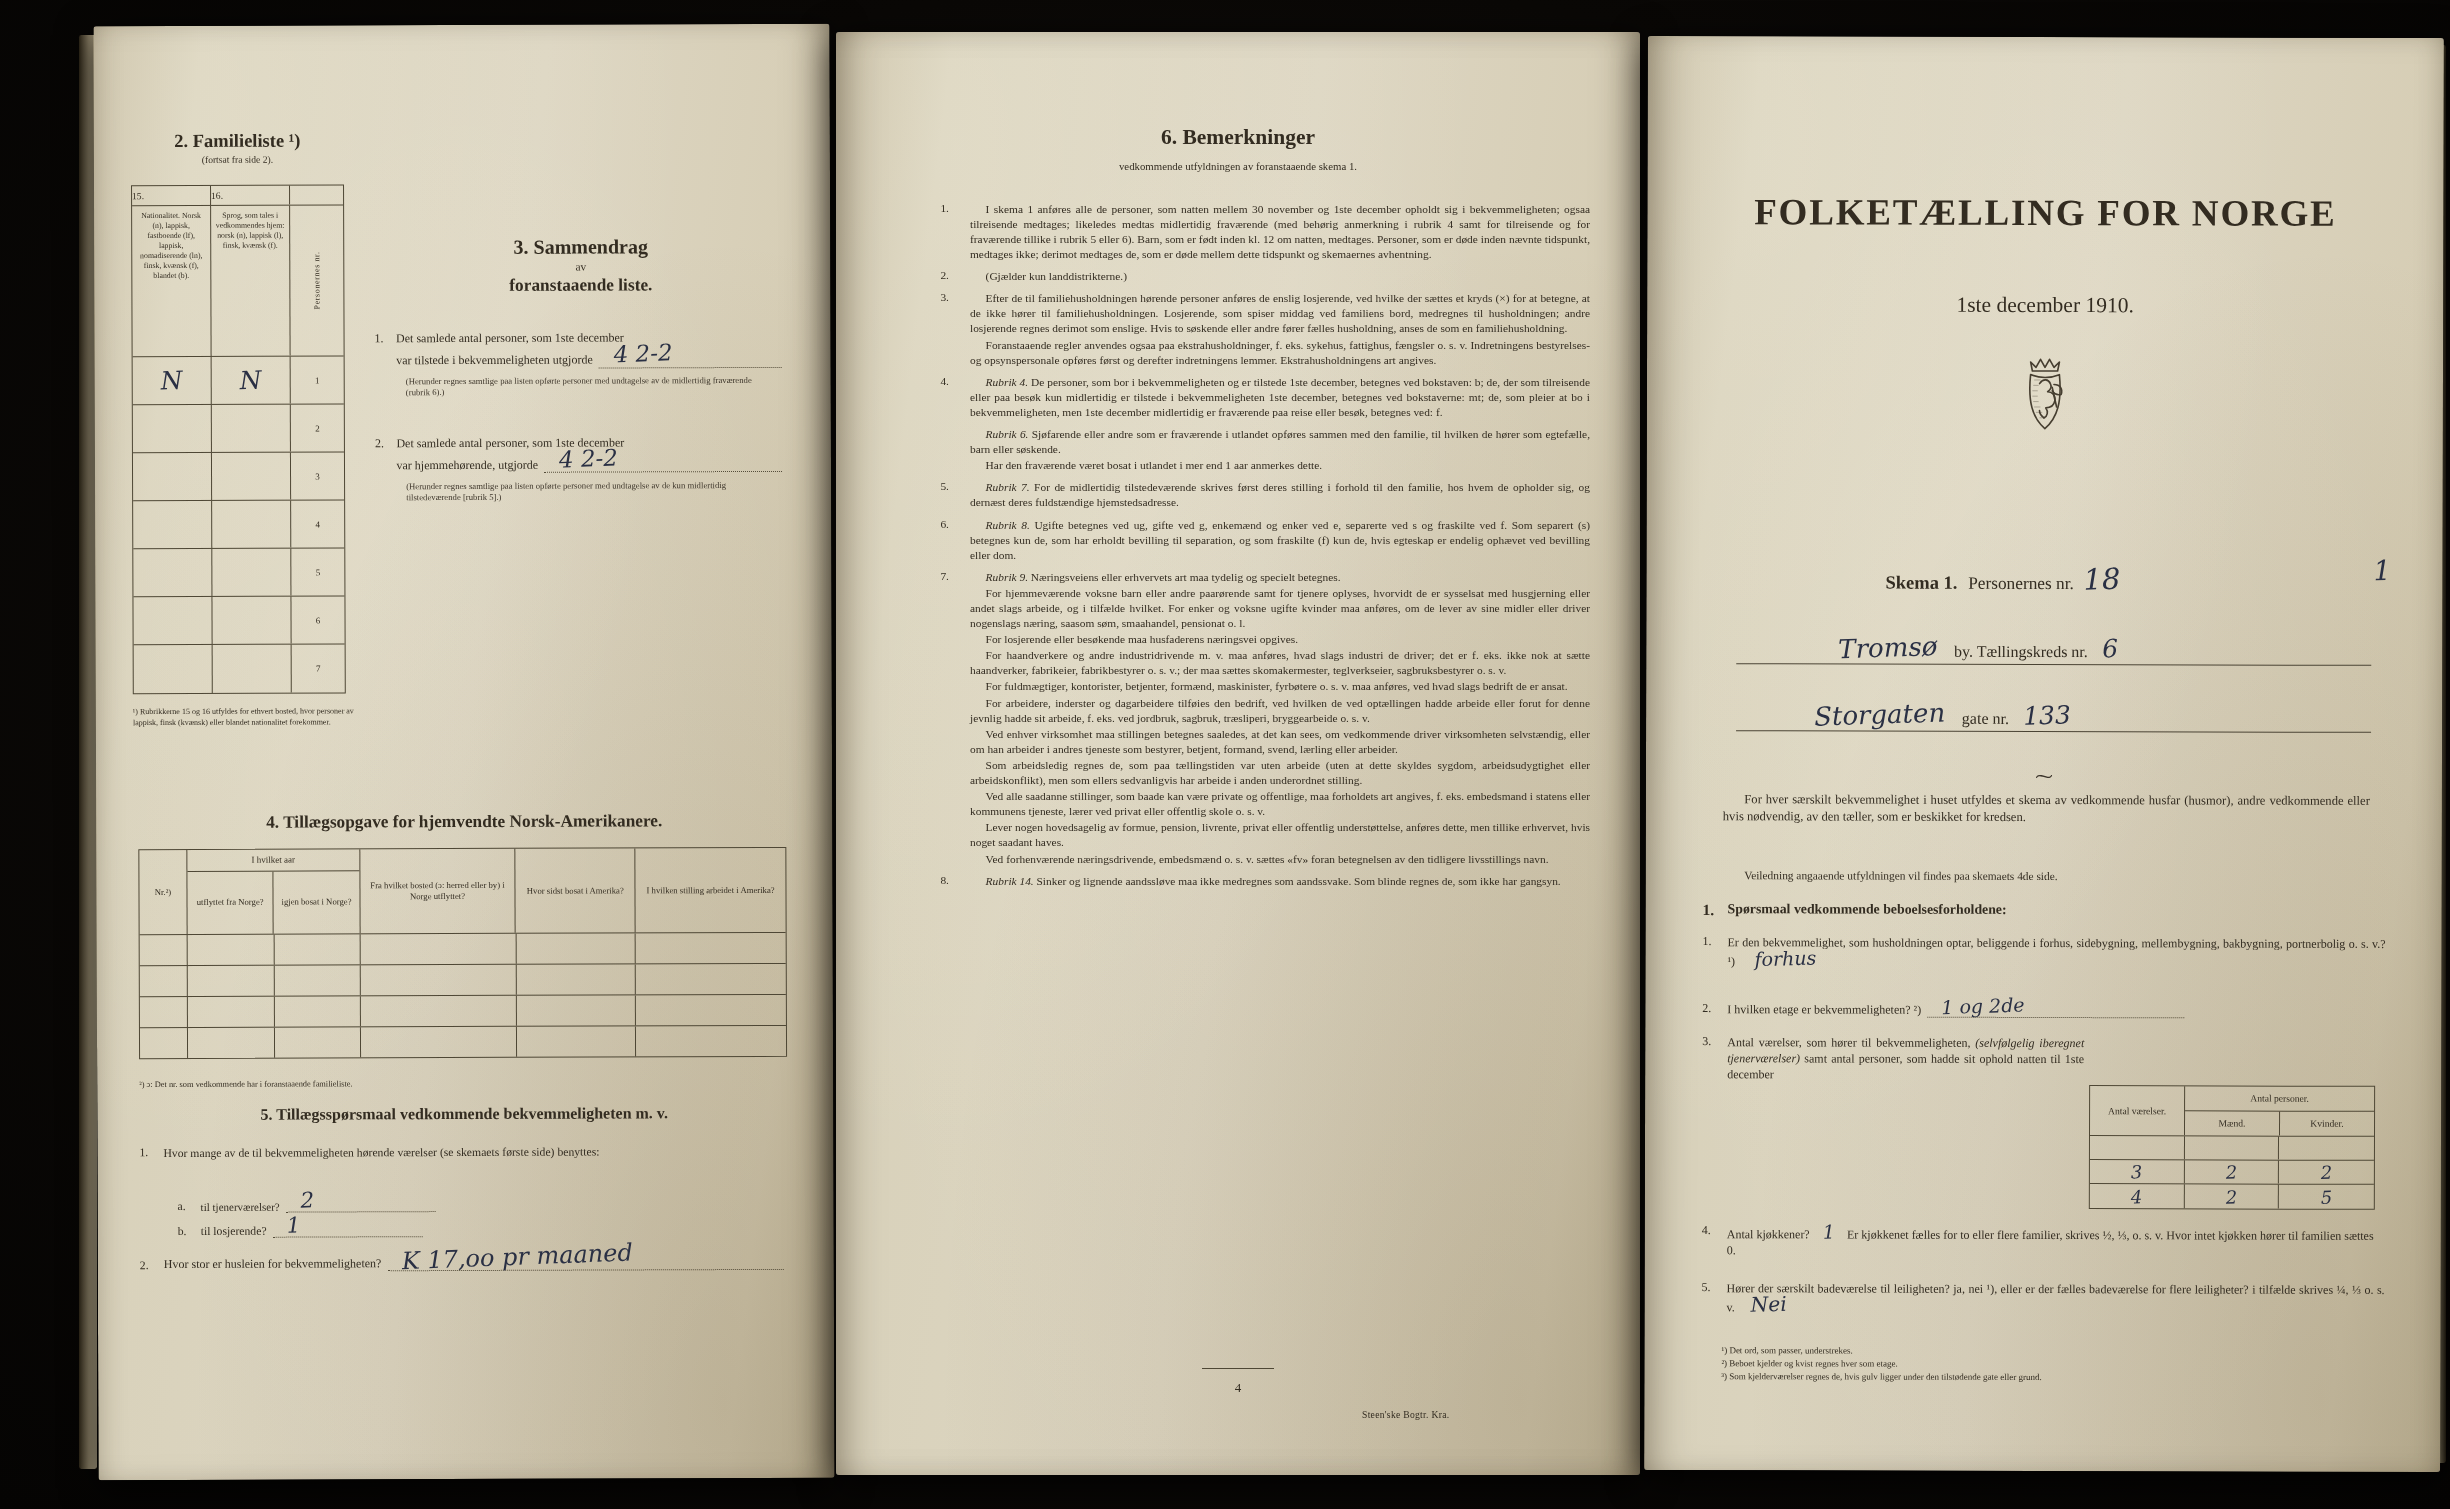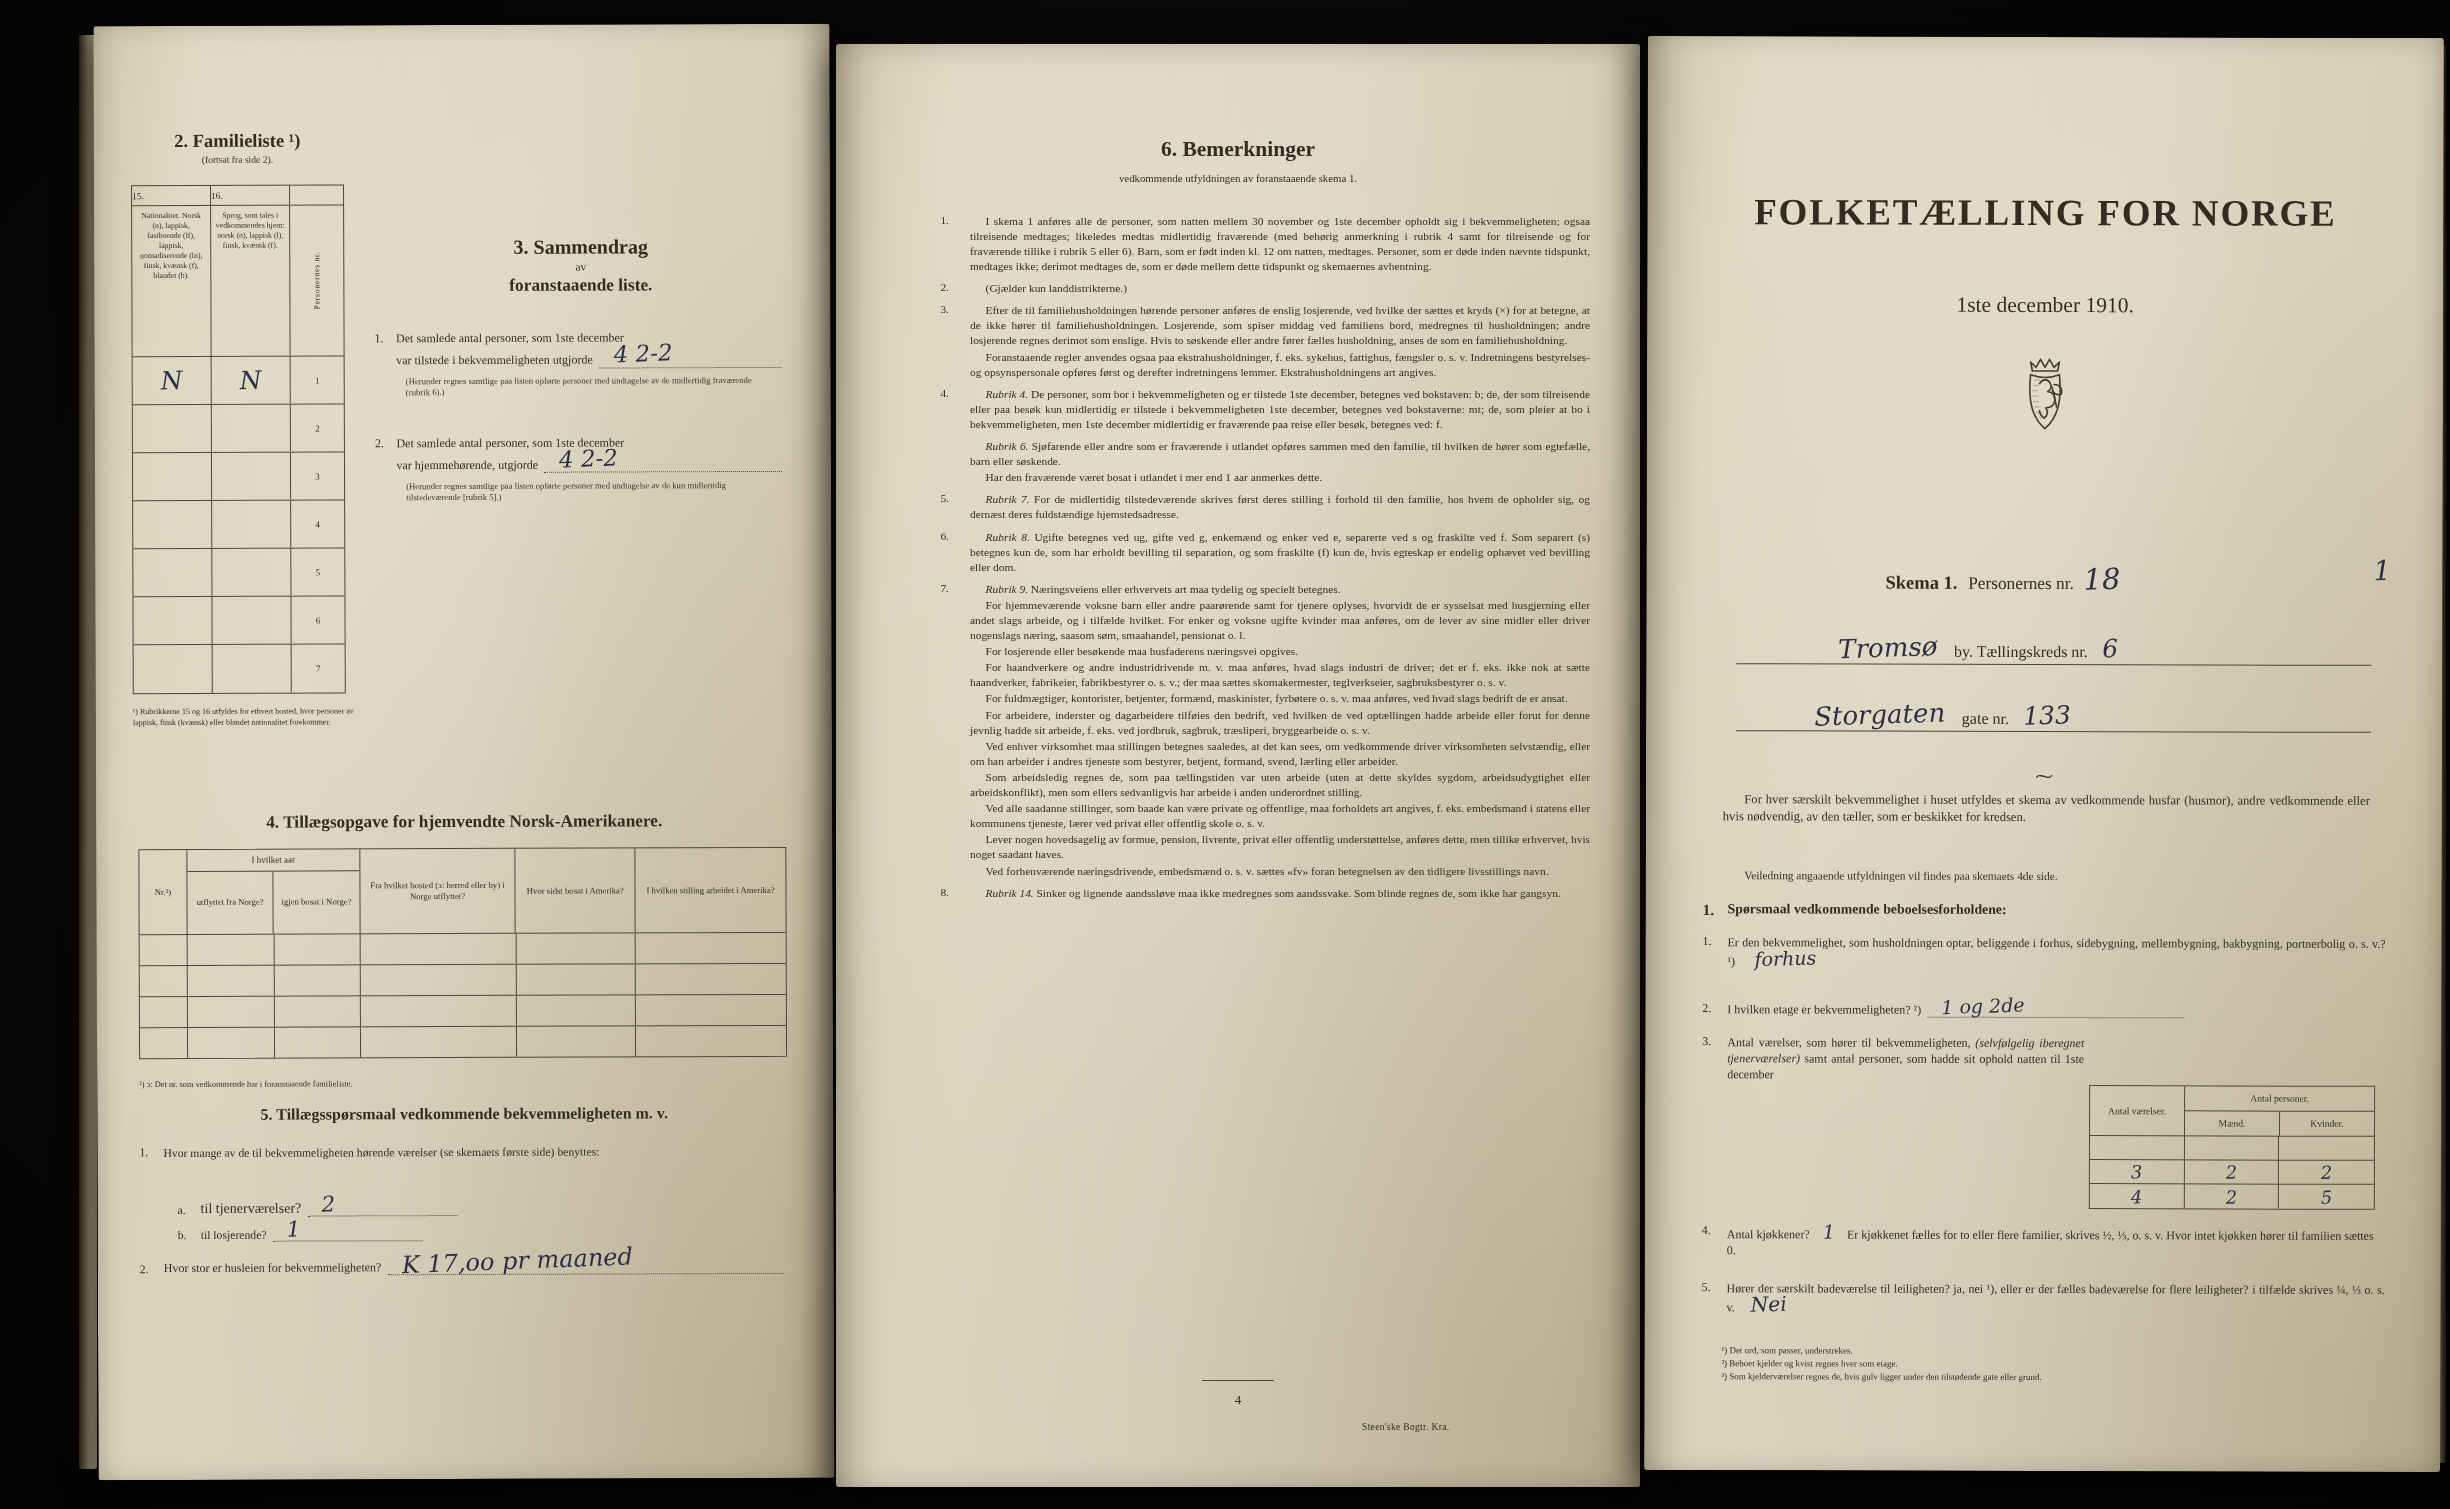--- a/index.html
+++ b/index.html
@@ -15,21 +15,21 @@
   .hw{font-family:"DejaVu Serif",serif;font-style:italic;color:#2a3044;display:inline-block;transform:rotate(-2deg);}
   .stack{position:absolute;z-index:1;border-radius:2.4px;}
   .page{position:absolute;z-index:2;color:#322b20;border-radius:3px;}
   .paper{background:
     radial-gradient(ellipse at 15% 8%, rgba(255,252,240,.22), rgba(255,252,240,0) 55%),
     radial-gradient(ellipse at 85% 95%, rgba(90,70,35,.20), rgba(90,70,35,0) 60%),
     radial-gradient(ellipse at 50% 55%, rgba(255,250,235,.10), rgba(255,250,235,0) 70%),
     linear-gradient(97deg,#c7bda2 0%, #d8d1ba 12%, #ddd6c2 50%, #d5ccb3 88%, #c2b89c 100%);}
   .page-left{left:96px;top:25px;width:736px;height:1454px;transform:rotate(-.2deg);
     box-shadow:0 8.4px 36px rgba(0,0,0,.85), inset -27px 0 42px -24px rgba(45,32,12,.55), inset 15px 0 30px -18px rgba(45,32,12,.35);}
-  .page-mid{left:836px;top:44px;width:804px;height:1443px;
+  .page-mid{left:836px;top:32px;width:804px;height:1443px;
     box-shadow:0 8.4px 36px rgba(0,0,0,.85), inset 27px 0 42px -24px rgba(45,32,12,.5), inset -27px 0 42px -24px rgba(45,32,12,.5);}
   .page-right{left:1646px;top:37px;width:796px;height:1434px;transform:rotate(.15deg);
     box-shadow:0 8.4px 36px rgba(0,0,0,.85), inset 27px 0 42px -24px rgba(45,32,12,.5), inset -15px 0 30px -18px rgba(45,32,12,.4);}
 
   
   .fl-table{position:absolute;width:213px;border:1.2px solid #4e4735;}
   .fl-numhead{display:flex;height:20.3px;border-bottom:0.9px solid #4e4735;}
   .fl-nh{width:79px;border-right:0.9px solid #4e4735;text-align:left;font-size:9.6px;padding-top:3.6px;}
   .fl-nh-nr{width:53px;border-right:none;}
   .fl-headrow{display:flex;height:151px;border-bottom:0.9px solid #4e4735;}
@@ -264,21 +264,21 @@
 
     <div class="abs center print b" style="left:38px;top:1080px;width:658px;font-size:16px;">5. Tillægsspørsmaal vedkommende bekvemmeligheten m. v.</div>
 
     <div class="abs" style="left:42px;top:1120px;width:650px;">
       <div style="display:flex;">
         <span class="s5-num print">1.</span>
         <div class="print" style="flex:1;font-size:11.7px;line-height:15.6px;">Hvor mange av de til bekvemmeligheten hørende værelser (se skemaets første side) benyttes:</div>
       </div>
       <div class="s5-sub">
         <span class="s5-sublabel print">a.</span>
-        <span class="print" style="font-size:14px;margin-top:30px;">til tjenerværelser?</span>
+        <span class="print" style="font-size:11px;margin-top:30px;">til tjenerværelser?</span>
         <span class="leader" style="max-width:150px;">
             <span class="hw" style="font-size:21.5px;">2</span>
           </span>
       </div>
       <div class="s5-sub">
         <span class="s5-sublabel print">b.</span>
         <span class="print" style="font-size:11.7px;">til losjerende?</span>
         <span class="leader" style="max-width:150px;">
             <span class="hw" style="font-size:21.5px;">1</span>
           </span>

